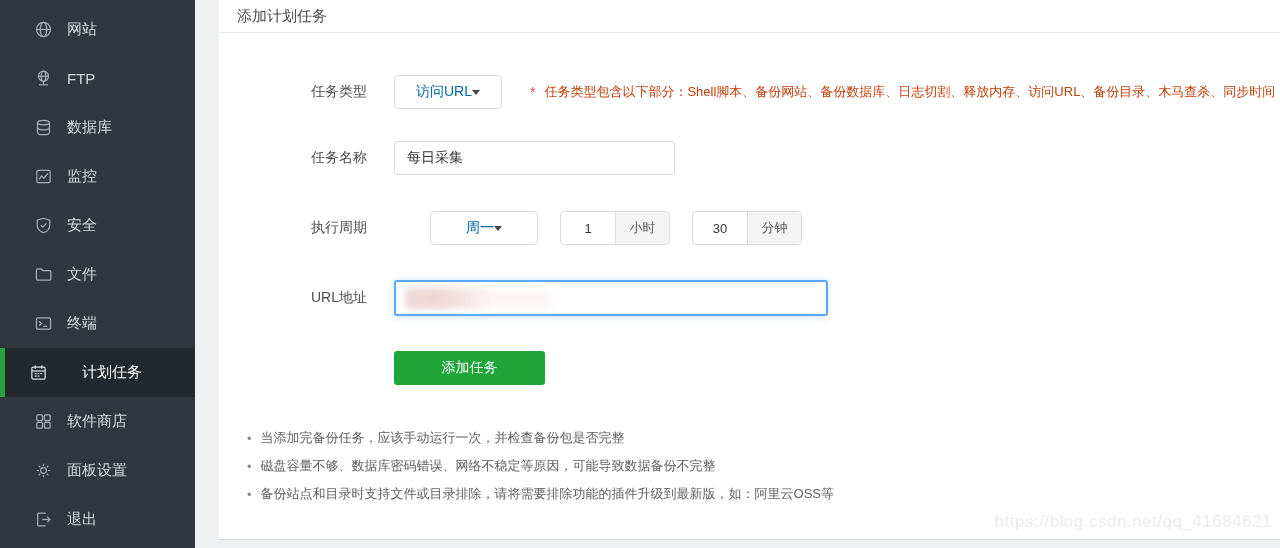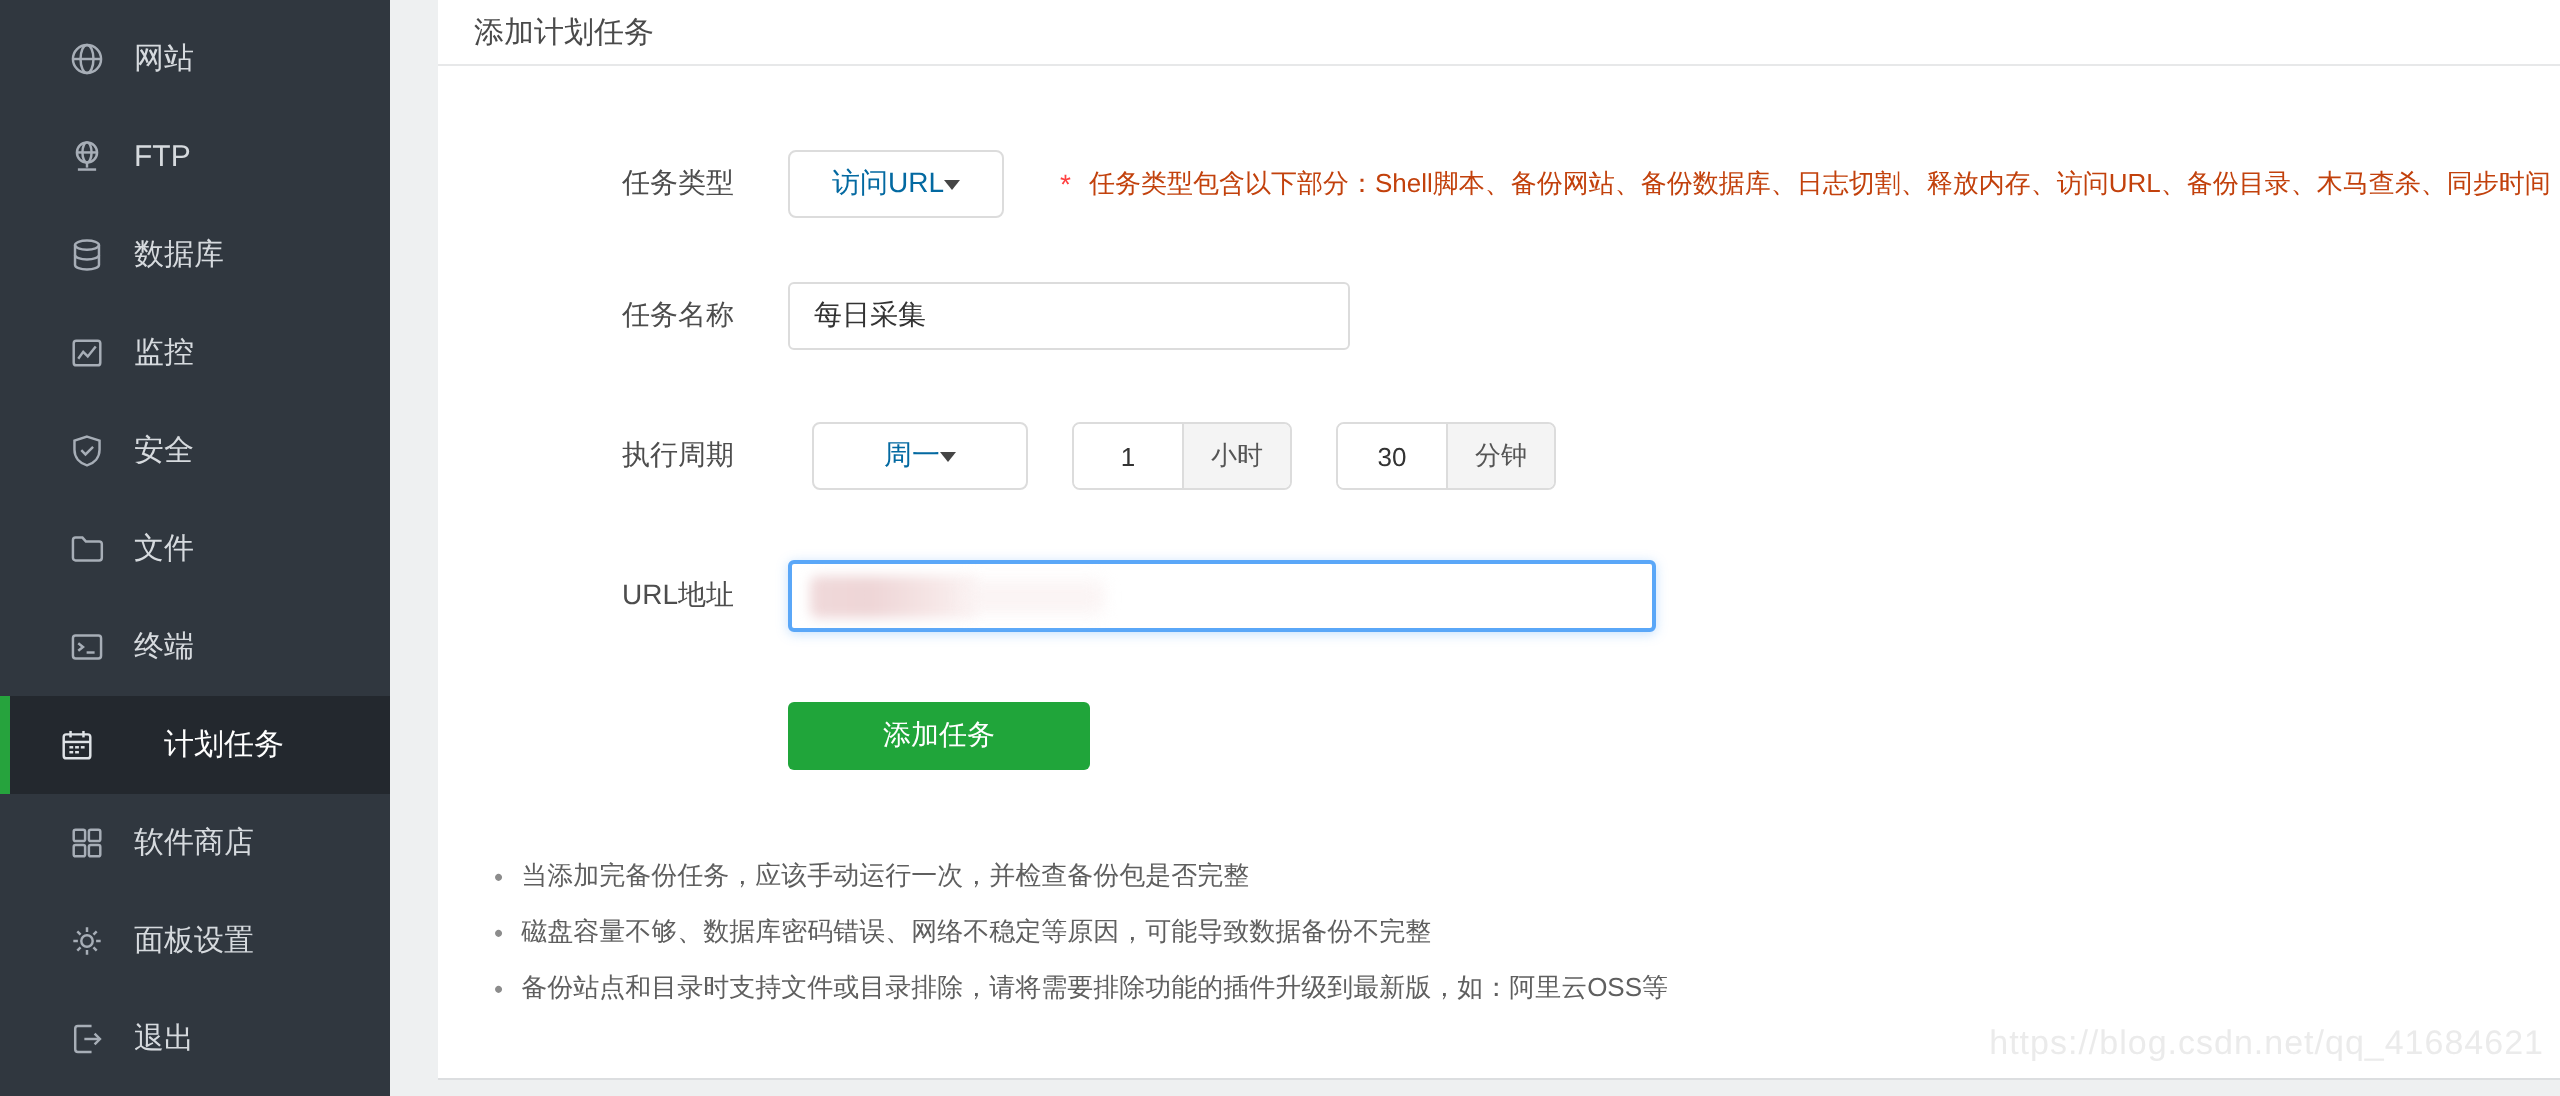--- a/index.html
+++ b/index.html
@@ -256,21 +256,21 @@
       <span class="hint-text">任务类型包含以下部分：Shell脚本、备份网站、备份数据库、日志切割、释放内存、访问URL、备份目录、木马查杀、同步时间</span>
     </div>
 
     <div class="form-row" style="top:140px;">
       <span class="form-label">任务名称</span>
       <input id="task-name-input" class="txt-input" type="text" value="每日采集" style="">
     </div>
 
     <div class="form-row" style="top:210px;">
       <span class="form-label">执行周期</span>
-      <button class="dd-btn" style="margin-left:12px;">
+      <button class="dd-btn" style="margin-left:36px;">
         <span>周一</span>
         <span class="caret"></span>
       </button>
       <span class="input-group" style="margin-left:22px;">
         <input type="text" value="1" style="">
         <span class="addon">小时</span>
       </span>
       <span class="input-group" style="margin-left:22px;">
         <input type="text" value="30" style="">
         <span class="addon">分钟</span>

